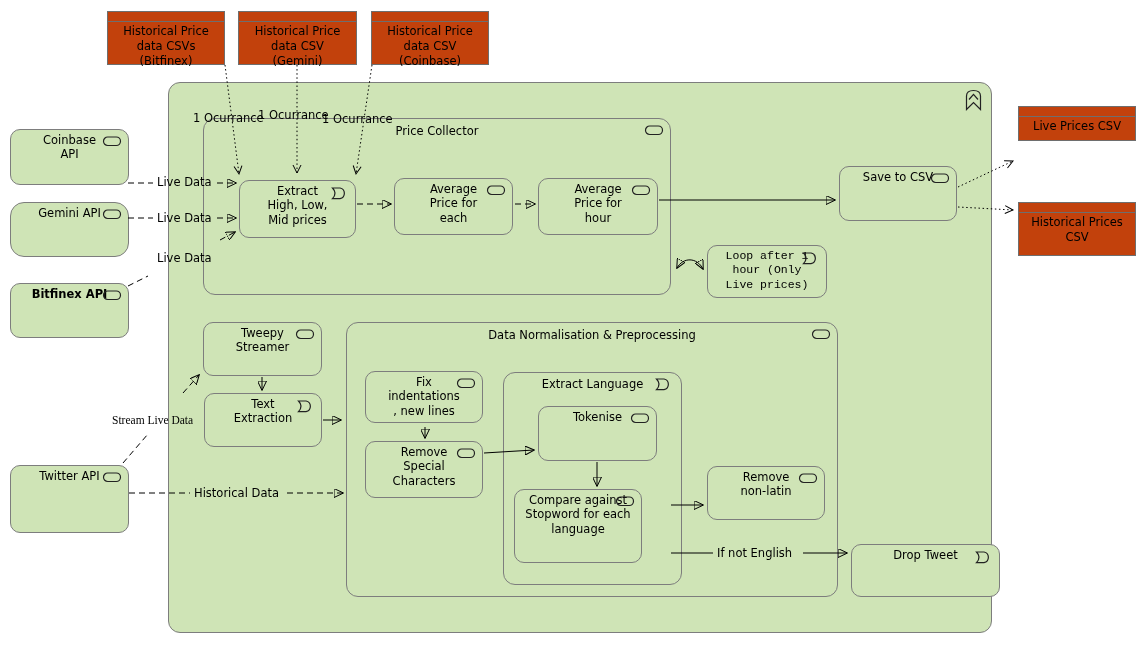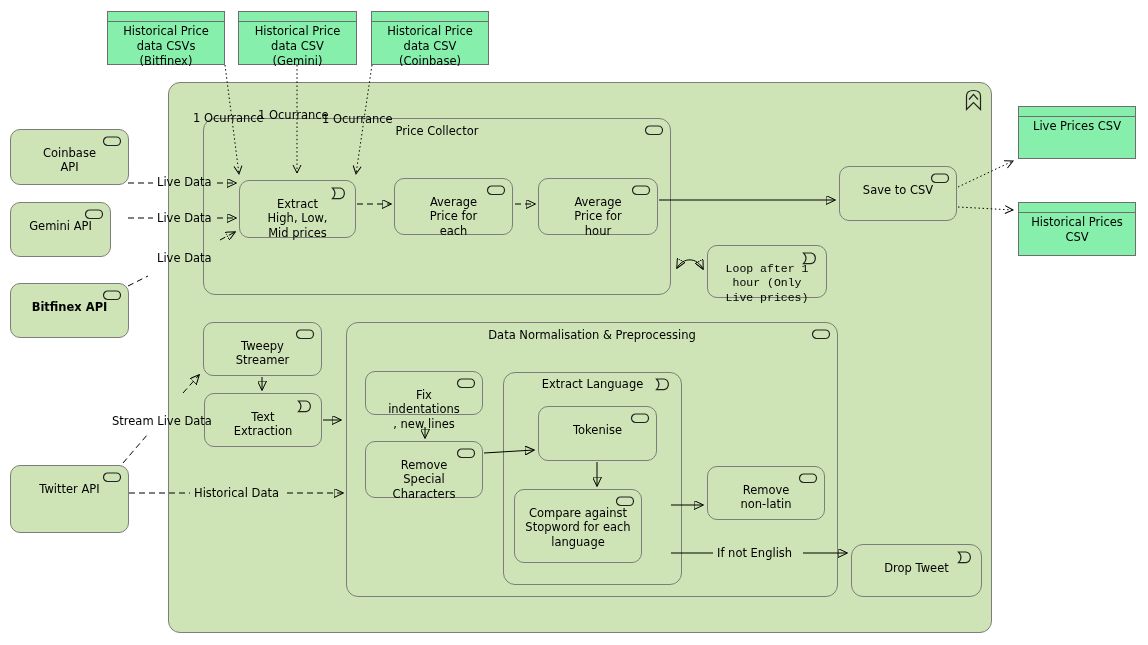--- a/index.html
+++ b/index.html
@@ -1,24 +1,24 @@
 <!DOCTYPE html>
 <html><head>
 <meta charset="utf-8">
 <style>
   html,body{margin:0;padding:0;background:#fff;}
   .canvas{position:relative;width:1148px;height:645px;background:#fff;overflow:hidden;
           font-family:"DejaVu Sans","Liberation Sans",sans-serif;color:#000;}
   .container{position:absolute;background:#cfe4b6;border:1px solid #7d7d7d;border-radius:12px;box-sizing:border-box;}
   .node{position:absolute;background:#cfe4b6;border:1px solid #7d7d7d;border-radius:10px;box-sizing:border-box;}
-  .lbl{display:block;padding-top:16px;text-align:center;font-size:11.5px;line-height:1.25;white-space:pre-line;}
+  .lbl{display:block;padding-top:3px;text-align:center;font-size:11.5px;line-height:1.25;white-space:pre-line;}
   .ctitle{position:absolute;top:5px;left:0;right:0;text-align:center;font-size:11.5px;}
   .icon{position:absolute;top:5px;right:6px;}
   .icon.chev{top:5px;right:8px;}
-  .artifact{position:absolute;background:#86efac;border:1px solid #6e6e6e;box-sizing:border-box;}
+  .artifact{position:absolute;background:#c2410c;border:1px solid #6e6e6e;box-sizing:border-box;}
   .artifact .strip{height:9px;border-bottom:1px solid #6e6e6e;}
   .artifact .lbl{padding-top:2px;line-height:1.3;}
   .elabel{position:absolute;font-size:11.5px;white-space:nowrap;}
   svg.edges{position:absolute;left:0;top:0;pointer-events:none;}
   svg.edges path{fill:none;stroke:#000;stroke-width:1;}
   svg.edges path.dash{stroke-dasharray:6 4;}
   svg.edges path.dot{stroke-dasharray:1.5 2.6;}
 </style>
 </head>
 <body>
@@ -53,21 +53,21 @@
       </svg>
   </div>
 
   <div class="node" style="left:10px;top:129px;width:119px;height:56px;">
     <span class="lbl">Coinbase
 API</span>
     <svg class="icon" width="20" height="12" viewBox="0 0 20 12">
         <rect x="1.5" y="2" width="17" height="8.5" rx="4.2" fill="none" stroke="#222" stroke-width="1.2"></rect>
       </svg>
   </div>
-  <div class="node" style="left:10px;top:202px;width:101px;height:55px;">
+  <div class="node" style="left:10px;top:202px;width:119px;height:55px;border-radius:14px;">
     <span class="lbl">Gemini API</span>
     <svg class="icon" width="20" height="12" viewBox="0 0 20 12">
         <rect x="1.5" y="2" width="17" height="8.5" rx="4.2" fill="none" stroke="#222" stroke-width="1.2"></rect>
       </svg>
   </div>
   <div class="node" style="left:10px;top:283px;width:119px;height:55px;font-weight:bold;">
     <span class="lbl">Bitfinex API</span>
     <svg class="icon" width="20" height="12" viewBox="0 0 20 12">
         <rect x="1.5" y="2" width="17" height="8.5" rx="4.2" fill="none" stroke="#222" stroke-width="1.2"></rect>
       </svg>
@@ -127,21 +127,21 @@
         <path d="M3.5,2 H11 A5.4,5.4 0 0 1 11,12.6 H3.5 Q8.6,7.3 3.5,2 Z" fill="none" stroke="#222" stroke-width="1.2"></path>
       </svg>
   </div>
   <div class="node" style="left:203px;top:322px;width:119px;height:54px;">
     <span class="lbl">Tweepy
 Streamer</span>
     <svg class="icon" width="20" height="12" viewBox="0 0 20 12">
         <rect x="1.5" y="2" width="17" height="8.5" rx="4.2" fill="none" stroke="#222" stroke-width="1.2"></rect>
       </svg>
   </div>
-  <div class="node" style="left:365px;top:371px;width:118px;height:44px;">
+  <div class="node" style="left:365px;top:371px;width:118px;height:52px;">
     <span class="lbl">Fix
 indentations
 , new lines</span>
     <svg class="icon" width="20" height="12" viewBox="0 0 20 12">
         <rect x="1.5" y="2" width="17" height="8.5" rx="4.2" fill="none" stroke="#222" stroke-width="1.2"></rect>
       </svg>
   </div>
   <div class="node" style="left:365px;top:441px;width:118px;height:57px;">
     <span class="lbl">Remove
 Special
@@ -164,21 +164,21 @@
         <rect x="1.5" y="2" width="17" height="8.5" rx="4.2" fill="none" stroke="#222" stroke-width="1.2"></rect>
       </svg>
   </div>
   <div class="node" style="left:707px;top:466px;width:118px;height:54px;">
     <span class="lbl">Remove
 non-latin</span>
     <svg class="icon" width="20" height="12" viewBox="0 0 20 12">
         <rect x="1.5" y="2" width="17" height="8.5" rx="4.2" fill="none" stroke="#222" stroke-width="1.2"></rect>
       </svg>
   </div>
-  <div class="node" style="left:851px;top:544px;width:131px;height:53px;border-radius:12px;">
+  <div class="node" style="left:851px;top:544px;width:149px;height:53px;">
     <span class="lbl">Drop Tweet</span>
     <svg class="icon" width="20" height="14" viewBox="0 0 20 14">
         <path d="M3.5,2 H11 A5.4,5.4 0 0 1 11,12.6 H3.5 Q8.6,7.3 3.5,2 Z" fill="none" stroke="#222" stroke-width="1.2"></path>
       </svg>
   </div>
 
   <div class="artifact" style="left:107px;top:11px;width:118px;height:54px;">
     <div class="strip"></div>
     <span class="lbl">Historical Price
 data CSVs
@@ -189,21 +189,21 @@
     <span class="lbl">Historical Price
 data CSV
 (Gemini)</span>
   </div>
   <div class="artifact" style="left:371px;top:11px;width:118px;height:54px;">
     <div class="strip"></div>
     <span class="lbl">Historical Price
 data CSV
 (Coinbase)</span>
   </div>
-  <div class="artifact" style="left:1018px;top:106px;width:118px;height:53px;">
+  <div class="artifact" style="left:1018px;top:106px;width:118px;height:35px;">
     <div class="strip"></div>
     <span class="lbl">Live Prices CSV</span>
   </div>
   <div class="artifact" style="left:1018px;top:202px;width:118px;height:54px;">
     <div class="strip"></div>
     <span class="lbl">Historical Prices
 CSV</span>
   </div>
 
   <svg class="edges" width="1148" height="645" viewBox="0 0 1148 645">
@@ -251,17 +251,17 @@
     <path class="dash" d="M129,493 H190"></path>
     <path class="dash" d="M287,493 H343" marker-end="url(#mA)"></path>
   </svg>
 
   <span class="elabel" style="left:193px;top:111px;">1 Ocurrance</span>
   <span class="elabel" style="left:258px;top:108px;">1 Ocurrance</span>
   <span class="elabel" style="left:322px;top:112px;">1 Ocurrance</span>
   <span class="elabel" style="left:157px;top:175px;">Live Data</span>
   <span class="elabel" style="left:157px;top:211px;">Live Data</span>
   <span class="elabel" style="left:157px;top:251px;">Live Data</span>
-  <span class="elabel" style="left:112px;top:414px;">Stream Live Data</span>
+  <span class="elabel" style="left:112px;top:414px;font-family:Liberation Serif, serif;">Stream Live Data</span>
   <span class="elabel" style="left:194px;top:486px;">Historical Data</span>
   <span class="elabel" style="left:717px;top:546px;">If not English</span>
 
 </div>
 
 </body></html>

